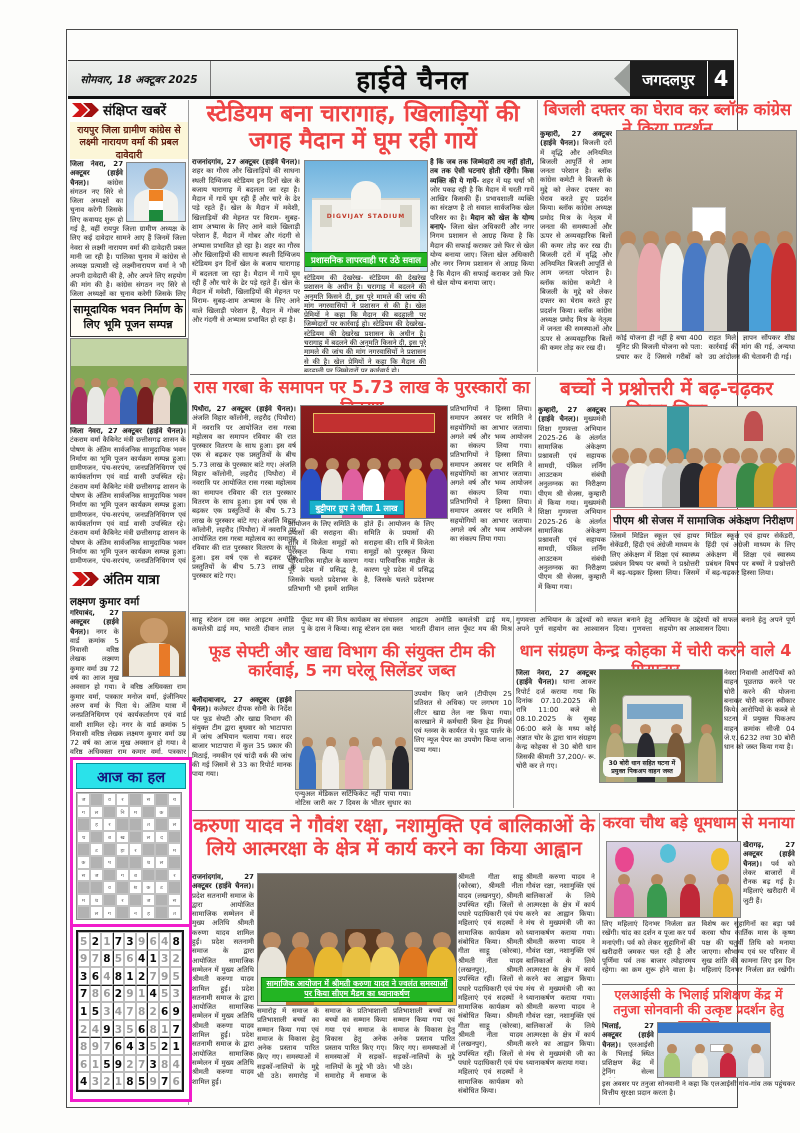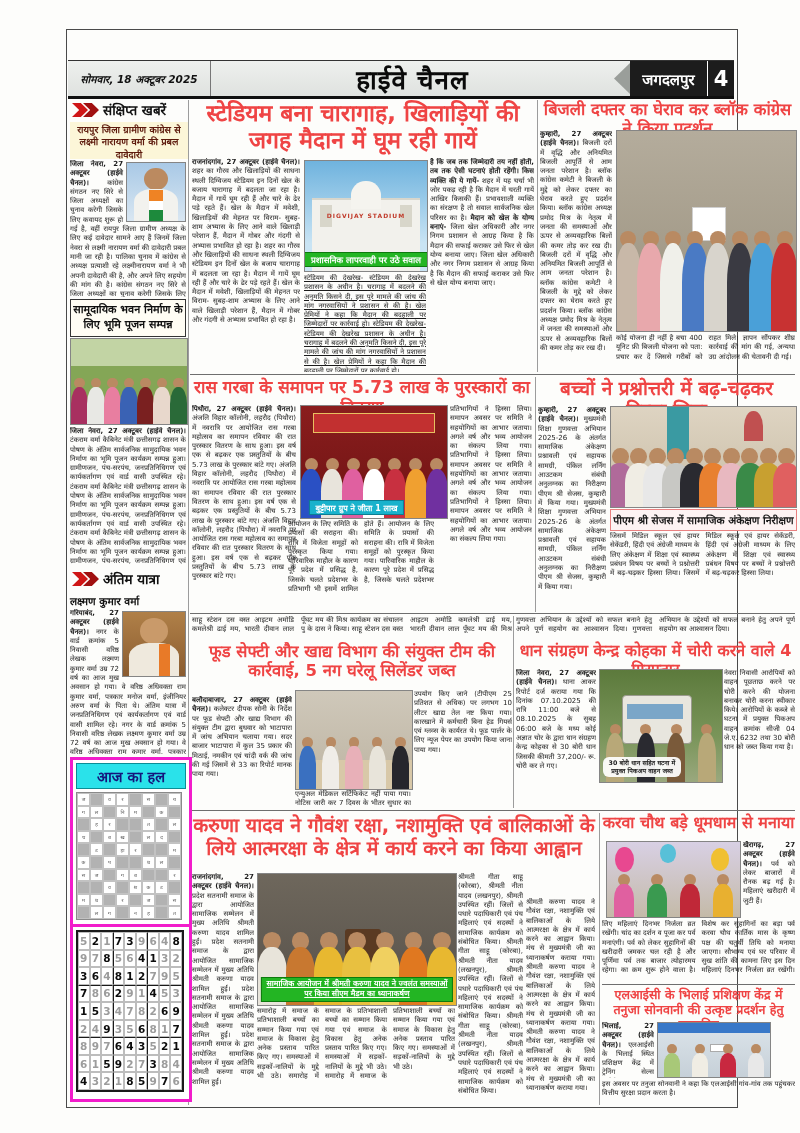--- a/index.html
+++ b/index.html
@@ -504,21 +504,21 @@
       <div style="position: absolute; left: 71.0714%; bottom: 0px; width: 15%; height: 44%; background: rgb(224, 120, 32); border-radius: 45% 45% 0px 0px;"></div>
       <div style="position: absolute; left: 88.3571%; bottom: 42%; width: 9%; padding-top: 9%; background: rgb(185, 138, 98); border-radius: 50%;"></div>
       <div style="position: absolute; left: 85.3571%; bottom: 0px; width: 15%; height: 44%; background: rgb(232, 184, 48); border-radius: 45% 45% 0px 0px;"></div>
     </div>
   <div class="body-txt" style="left:257px;top:1007px;width:198px;height:98px;column-count:3;column-gap:6px;">
     <span>समारोह में समाज के प्रतिभाशाली बच्चों का सम्मान किया गया एवं समाज के विकास हेतु अनेक प्रस्ताव पारित किए गए। समस्याओं में सड़कों-नालियों के मुद्दे भी उठे। समारोह में समाज के प्रतिभाशाली बच्चों का सम्मान किया गया एवं समाज के विकास हेतु अनेक प्रस्ताव पारित किए गए। समस्याओं में सड़कों-नालियों के मुद्दे भी उठे। समारोह में समाज के प्रतिभाशाली बच्चों का सम्मान किया गया एवं समाज के विकास हेतु अनेक प्रस्ताव पारित किए गए। समस्याओं में सड़कों-नालियों के मुद्दे भी उठे।</span>
   </div>
   <div class="body-txt" style="left:458px;top:873px;width:65px;height:232px;">
     <span>श्रीमती गीता साहू (कोरबा), श्रीमती नीता यादव (लखनपुर), श्रीमती उपस्थित रहीं। जिलों से पधारे पदाधिकारी एवं पंच महिलाएं एवं सदस्यों ने सामाजिक कार्यक्रम को संबोधित किया। श्रीमती गीता साहू (कोरबा), श्रीमती नीता यादव (लखनपुर), श्रीमती उपस्थित रहीं। जिलों से पधारे पदाधिकारी एवं पंच महिलाएं एवं सदस्यों ने सामाजिक कार्यक्रम को संबोधित किया। श्रीमती गीता साहू (कोरबा), श्रीमती नीता यादव (लखनपुर), श्रीमती उपस्थित रहीं। जिलों से पधारे पदाधिकारी एवं पंच महिलाएं एवं सदस्यों ने सामाजिक कार्यक्रम को संबोधित किया।</span>
   </div>
-  <div class="body-txt" style="left:526px;top:873px;width:69px;height:232px;margin-top:25px;">
+  <div class="body-txt" style="left:526px;top:873px;width:69px;height:232px;">
     <span>श्रीमती करुणा यादव ने गौवंश रक्षा, नशामुक्ति एवं बालिकाओं के लिये आत्मरक्षा के क्षेत्र में कार्य करने का आह्वान किया। मंच से मुख्यमंत्री जी का ध्यानाकर्षण कराया गया। श्रीमती करुणा यादव ने गौवंश रक्षा, नशामुक्ति एवं बालिकाओं के लिये आत्मरक्षा के क्षेत्र में कार्य करने का आह्वान किया। मंच से मुख्यमंत्री जी का ध्यानाकर्षण कराया गया। श्रीमती करुणा यादव ने गौवंश रक्षा, नशामुक्ति एवं बालिकाओं के लिये आत्मरक्षा के क्षेत्र में कार्य करने का आह्वान किया। मंच से मुख्यमंत्री जी का ध्यानाकर्षण कराया गया।</span>
   </div>
 
   <div class="hl" style="left:602px;top:814px;width:193px;font-size:16px;">करवा चौथ बड़े धूमधाम से मनाया</div>
   <div class="photo" style="left:606px;top:841px;width:133px;height:75px;">
     <div class="r" style="inset:0;background:linear-gradient(#d8d0e4,#c4baa8);"></div>
     <div class="r" style="left:6%;top:6%;width:14%;height:34%;background:#e84890;border-radius:50%;"></div>
     <div class="r" style="left:78%;top:8%;width:14%;height:30%;background:#f0c030;border-radius:50%;"></div>
     <div class="r" style="left:40%;top:2%;width:12%;height:26%;background:#58c0d8;border-radius:50%;"></div>
   <div style="position: absolute; left: 8%; bottom: 42%; width: 9%; padding-top: 9%; background: rgb(185, 138, 98); border-radius: 50%;"></div>

